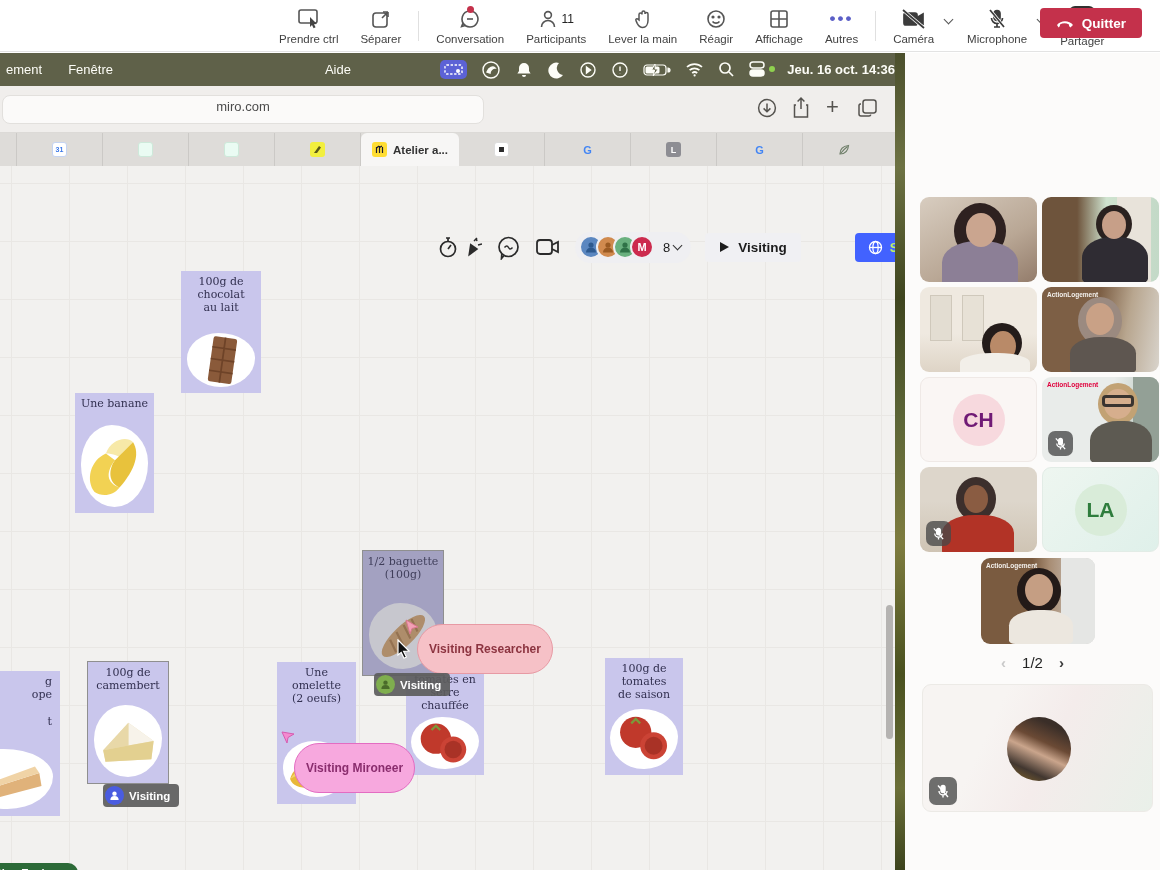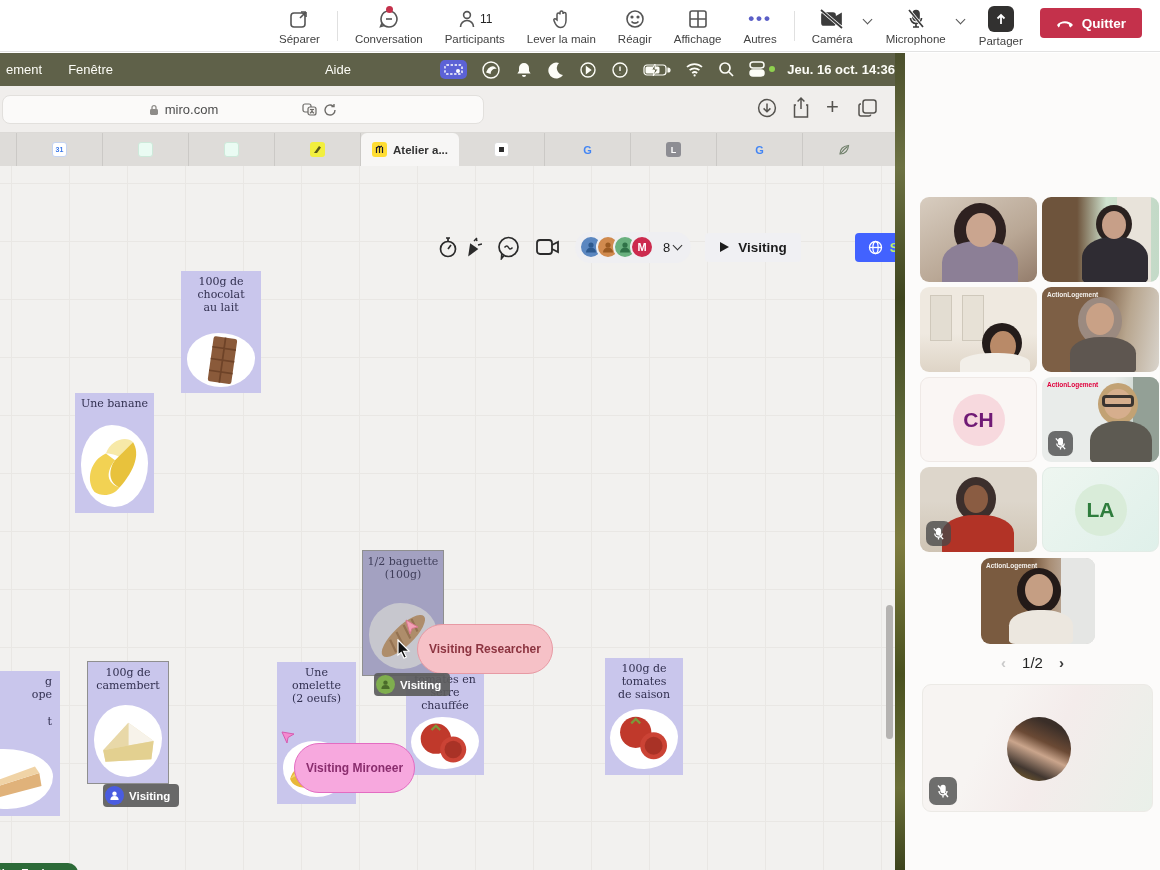--- a/index.html
+++ b/index.html
@@ -24,21 +24,21 @@
 
   
   #screen { left:0; top:53px; width:905px; height:817px; background:#f2f1ef; }
   #menubar { left:0; top:0; width:905px; height:33px; background:#5f6149; display:flex; align-items:center; color:#fdfdf7; font-size:13px; }
   .mb-item { margin-right:26px; white-space:nowrap; cursor:pointer; }
   .mb-ic { display:flex; align-items:center; justify-content:center; margin-left:14px; cursor:pointer; }
 
   
   #safari-top { left:0; top:33px; width:895px; height:47px; background:#f0eeec; border-bottom:1px solid #dcdad7; }
   #url-field { position:absolute; left:2px; top:9px; width:482px; height:29px; background:#fbfaf9; border:1px solid #e2e0dd; border-radius:8px;
-    display:flex; align-items:center; justify-content:center; gap:6px; font-size:13px; color:#4c4c4c; }
+    display:flex; align-items:center; justify-content:center; gap:6px; font-size:13px; color:#4c4c4c;flex-direction:column; }
   #tabbar { left:0; top:80px; width:895px; height:33px; background:#dedcd9; display:flex; }
   .tab { height:33px; border-right:1px solid #cbc9c6; display:flex; align-items:center; justify-content:center; gap:6px; background:#dedcd9; cursor:pointer; }
   .tab.active { background:#f7f6f5; border-radius:6px 6px 0 0; border-right:none; }
   .fav { width:15px; height:15px; border-radius:3px; display:flex; align-items:center; justify-content:center; font-size:9px; font-weight:bold; }
   .tab .tlabel { font-size:11.5px; color:#333; }
 
   
   #board { left:0; top:113px; width:895px; height:704px; overflow:hidden;
     background-color:#f2f1ef;
     background-image:linear-gradient(#e9e7e4 1px, transparent 1px), linear-gradient(90deg,#e9e7e4 1px, transparent 1px);
@@ -86,20 +86,29 @@
     font-size:15px; color:#242424; }
   .pg-chev { font-size:15px; cursor:pointer; font-weight:bold; }
 </style>
 </head>
 <body>
 
 <div id="stage">
 
   <div id="teams-bar" class="abs">
     <div class="tb-row">
+      <div class="tbtn">
+        <span>
+          <svg width="24" height="22" viewBox="0 0 24 22" fill="none" stroke="#555" stroke-width="1.6">
+            <rect x="2" y="2" width="18" height="13" rx="2"></rect>
+              <path d="M13 9 l7 7 -3 .3 1.6 3 -2 1 -1.6-3.2 -2 2z" fill="#444" stroke="none"></path>
+          </svg>
+          </span>
+        <span class="lbl">Prendre ctrl</span>
+      </div>
       <div class="tbtn">
         <span>
           <svg width="22" height="22" viewBox="0 0 22 22" fill="none" stroke="#555" stroke-width="1.6">
             <rect x="3" y="5" width="14" height="14" rx="3"></rect>
               <path d="M12 10 L18 4 M18 4 h-5 M18 4 v5"></path>
           </svg>
           </span>
         <span class="lbl">Séparer</span>
       </div>
       <div class="vdiv"></div>

